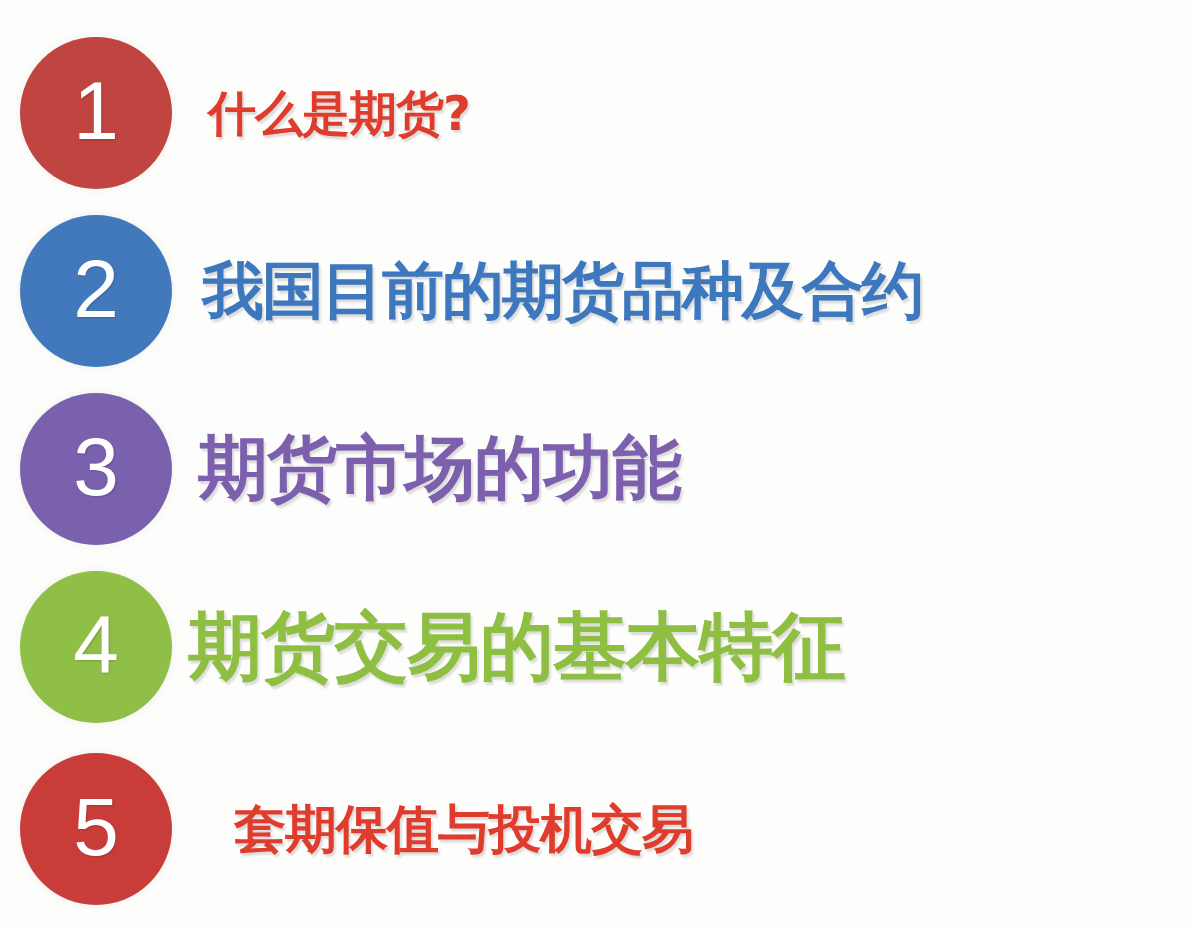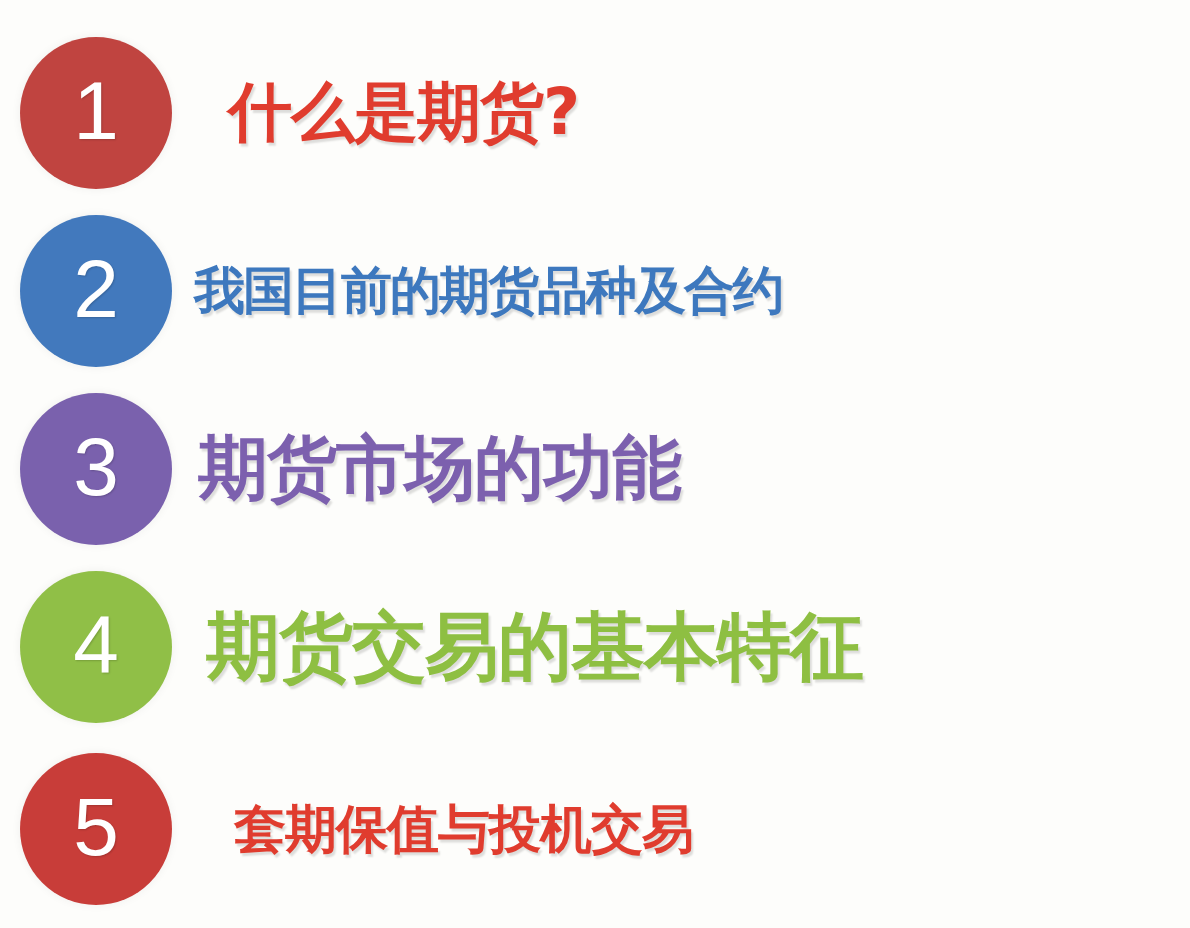--- a/index.html
+++ b/index.html
@@ -70,24 +70,24 @@
     font-weight: bold;
     line-height: 1.05;
     white-space: nowrap;
     letter-spacing: -1px;
     font-family: "DejaVu Sans", "Liberation Sans", sans-serif;
     text-shadow: 2px 3px 2px rgba(0,0,0,0.13);
   }
 
   
   .row-1 { margin-top: 6px; }
-  .row-1 .row-title { margin-left: 56px; font-size: 64px; }
-  .row-2 .row-title { margin-left: 22px; font-size: 51px; letter-spacing: -2px; }
+  .row-1 .row-title { margin-left: 36px; font-size: 48px; }
+  .row-2 .row-title { margin-left: 30px; font-size: 62px; letter-spacing: -2px; }
   .row-3 .row-title { margin-left: 26px; font-size: 70px; }
-  .row-4 .row-title { margin-left: 34px; font-size: 74px; }
+  .row-4 .row-title { margin-left: 16px; font-size: 74px; }
   .row-5 .row-title { margin-left: 62px; font-size: 52px; }
   .row-5 { margin-top: 4px; }
 </style>
 </head>
 <body style="background: rgb(253, 253, 251);">
 
 <div class="slide" style="background: rgb(253, 253, 251);">
   <div class="agenda-list">
 
     <div class="agenda-row row-1">

